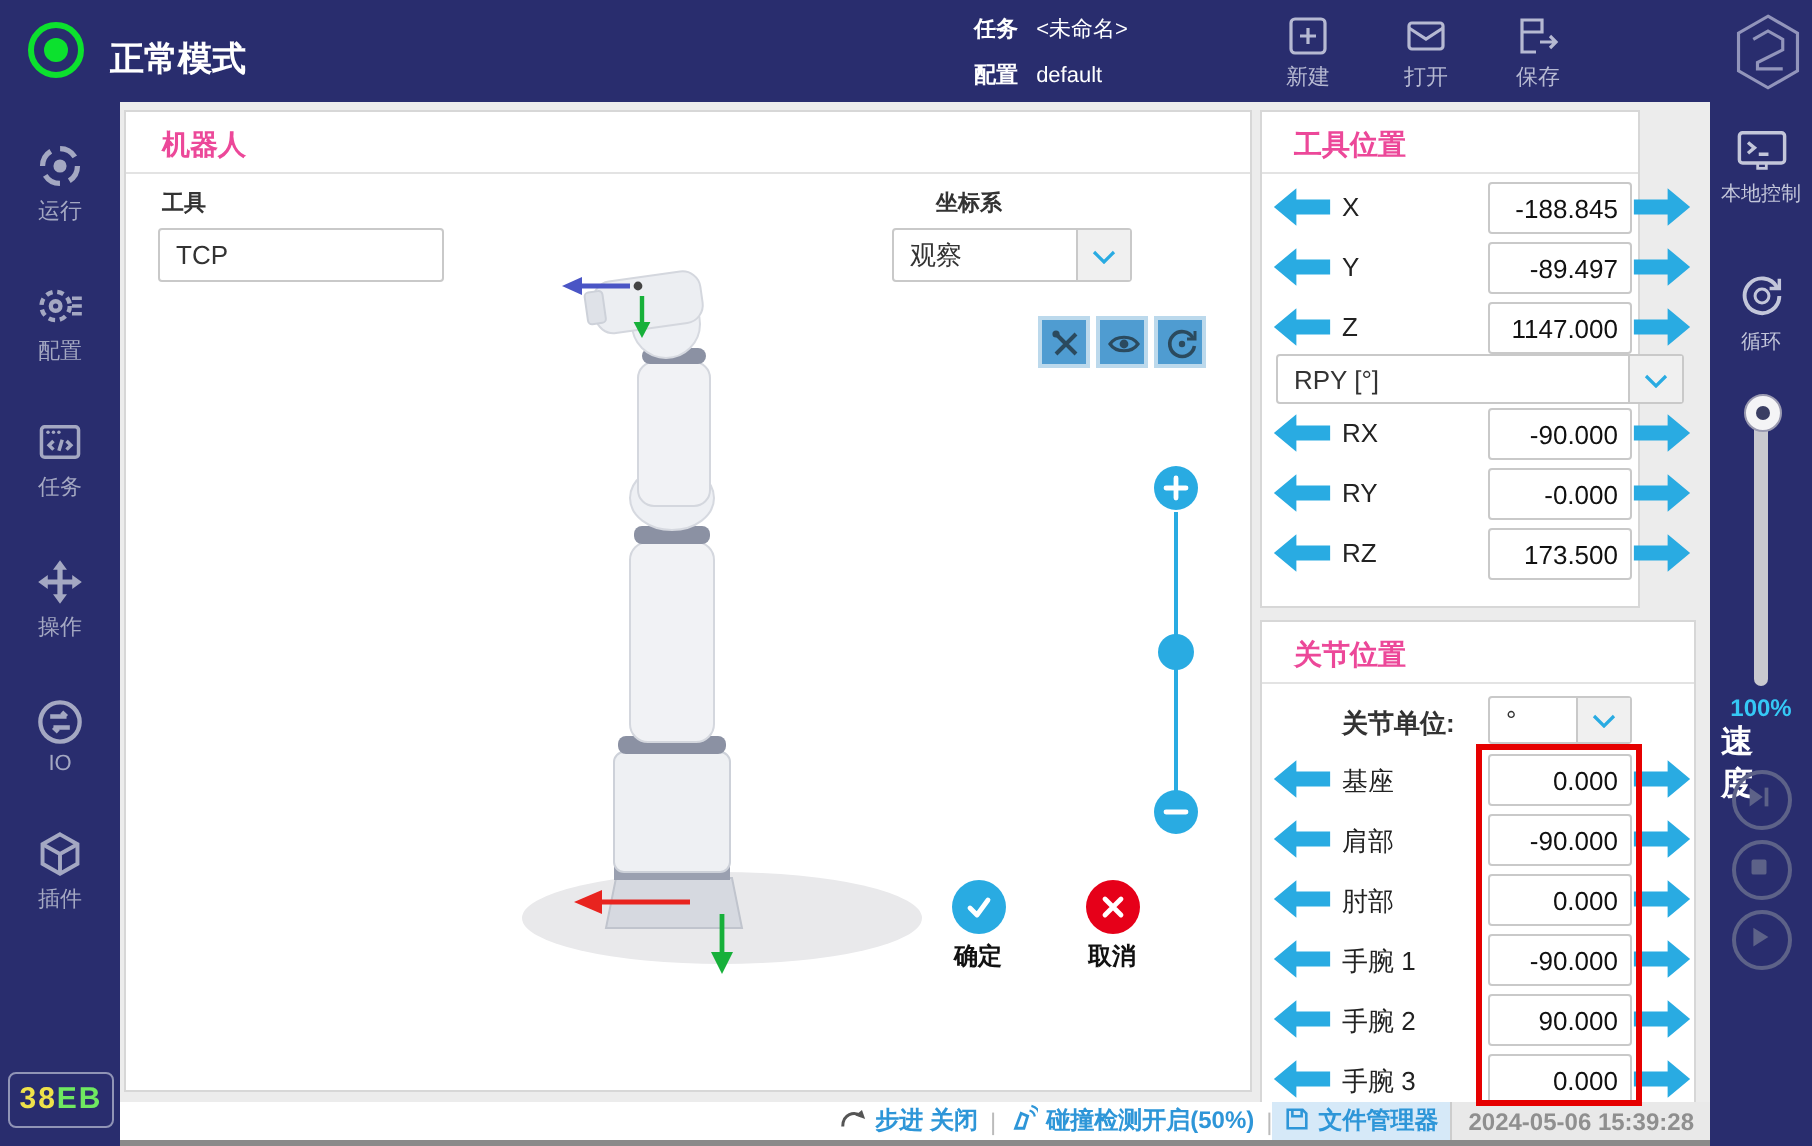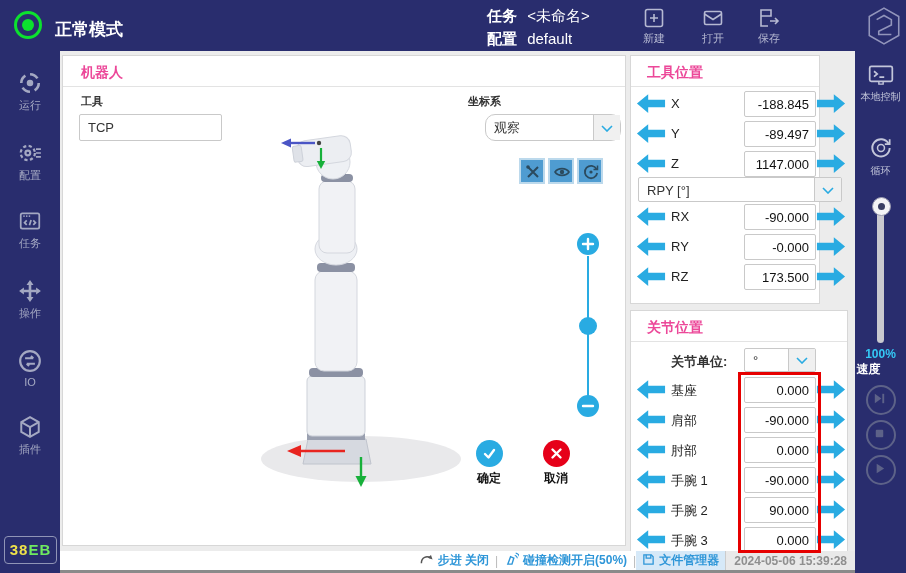--- a/index.html
+++ b/index.html
@@ -6,21 +6,21 @@
   body{width:906px;height:573px;position:relative;overflow:hidden;
        font-family:"Liberation Sans","DejaVu Sans",sans-serif;
        background:#ececec;-webkit-font-smoothing:antialiased;}
   .abs{position:absolute;}
   .navy{background:#292d6e;}
   
   #topbar{left:0;top:0;width:906px;height:51px;}
   #mode-dot{left:14px;top:11px;width:22px;height:22px;border:3px solid #0ce12e;border-radius:50%;}
   #mode-dot::after{content:"";position:absolute;left:5px;top:5px;width:12px;height:12px;border-radius:50%;background:#0ce12e;}
   #mode-label{left:55px;top:18px;color:#fff;font-size:17px;font-weight:bold;}
-  .tb-kv{color:#fff;font-size:15px;}
+  .tb-kv{color:#fff;font-size:11px;}
   .tb-k{font-weight:bold;margin-right:6px;}
   .tb-btn{width:52px;text-align:center;color:#b6b9d2;cursor:pointer;}
   .tb-btn svg{display:block;margin:0 auto;}
   .tb-btn .lbl{font-size:11px;margin-top:1px;}
   
   #lsb{left:0;top:51px;width:60px;height:522px;}
   .nav-item{left:0;width:60px;text-align:center;color:#a4a8c2;cursor:pointer;}
   .nav-item svg{display:block;margin:0 auto;}
   .nav-item .lbl{font-size:11px;margin-top:3px;}
   #badge{left:4px;top:485px;width:51px;height:26px;border:1px solid #9094b6;border-radius:4px;
@@ -28,21 +28,21 @@
   #badge .y{color:#efe24a;} #badge .g{color:#6fe960;}
   
   #rsb{left:855px;top:51px;width:51px;height:522px;}
   .rsb-item{left:0;width:51px;text-align:center;color:#c3c6da;cursor:pointer;}
   .rsb-item svg{display:block;margin:0 auto;}
   .rsb-item .lbl{font-size:10px;margin-top:3px;}
   #speed-track{left:22px;top:152px;width:7px;height:140px;background:#c9c9cf;border-radius:4px;cursor:pointer;}
   #speed-handle{left:17px;top:146px;width:17px;height:17px;background:#f4f4f6;border:1px solid #9a9ab0;border-radius:50%;cursor:grab;}
   #speed-handle::after{content:"";position:absolute;left:5px;top:5px;width:7px;height:7px;border-radius:50%;background:#3a3e63;}
   #speed-val{left:0;top:296px;width:51px;text-align:center;color:#35c8f5;font-size:12px;font-weight:bold;}
-  #speed-lbl{left:0;top:310px;width:27px;text-align:center;color:#fff;font-size:12px;font-weight:bold;}
+  #speed-lbl{left:0;top:310px;width:27px;text-align:center;color:#fff;font-size:16px;font-weight:bold;}
   .pb-btn{left:11px;width:26px;height:26px;border:2px solid #5d6288;border-radius:50%;cursor:pointer;}
   .pb-btn svg{position:absolute;left:4px;top:4px;}
   
   .panel{background:#fff;border:1px solid #d7d7d7;box-sizing:border-box;}
   #robot-panel{left:62px;top:55px;width:564px;height:491px;}
   .panel-title{font-size:14px;font-weight:bold;color:#ec4899;}
   #robot-panel .panel-head{position:absolute;left:0;top:0;width:100%;height:30px;border-bottom:1px solid #e3e3e3;}
   #robot-panel .panel-head .panel-title{position:absolute;left:18px;top:8px;}
   .form-label{font-size:11px;color:#333;font-weight:bold;}
   .text-input{position:absolute;height:27px;border:1px solid #c9c9c9;border-radius:2px;font-size:13px;color:#333;
@@ -247,21 +247,21 @@
 
 <div id="robot-panel" class="abs panel">
   <div class="panel-head">
     <span class="panel-title">机器人</span>
   </div>
 
   <span class="abs form-label" style="left:18px;top:38px;">工具</span>
   <input class="text-input" style="left: 16px; top: 58px; width: 143px;" readonly="" value="TCP">
 
   <span class="abs form-label" style="left:405px;top:38px;text-align:right;">坐标系</span>
-  <div class="dropdown" style="left:422px;top:58px;width:136px;border-radius:10px;">
+  <div class="dropdown" style="left:383px;top:58px;width:120px;">
     <span class="val">观察</span>
     <span class="chev">
       <svg width="12" height="7" viewBox="0 0 12 7" fill="none" stroke="#29abe2" stroke-width="1.6">
           <path d="M1 1 L6 6 L11 1"></path>
         </svg>
     </span>
   </div>
 
   <div class="abs view-btn" style="left:456px;top:102px;">
     <span>

